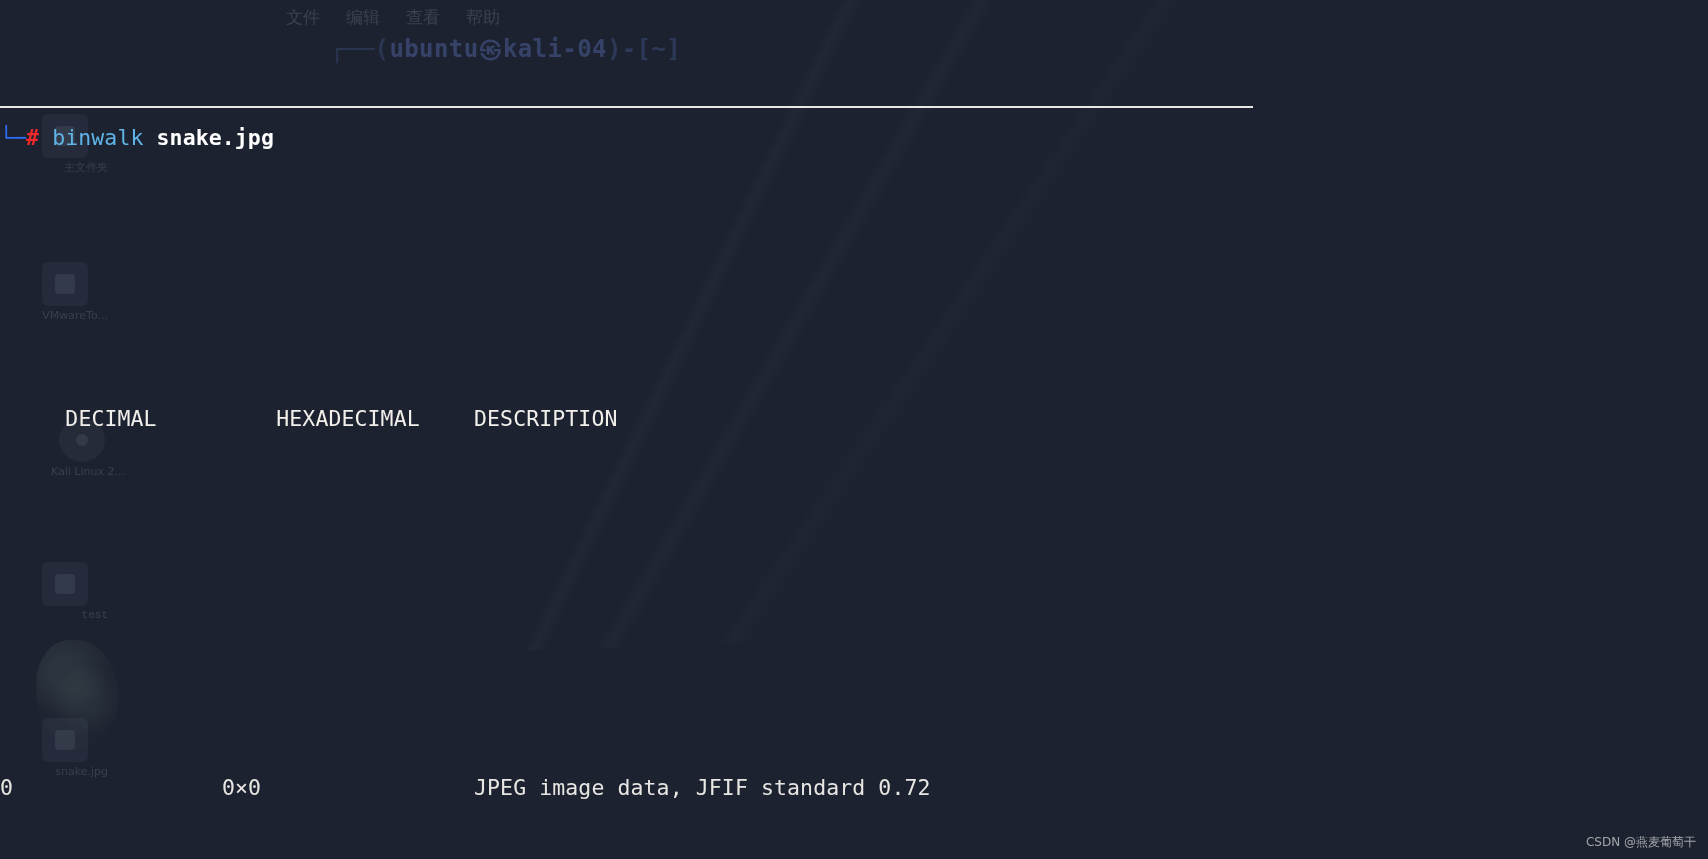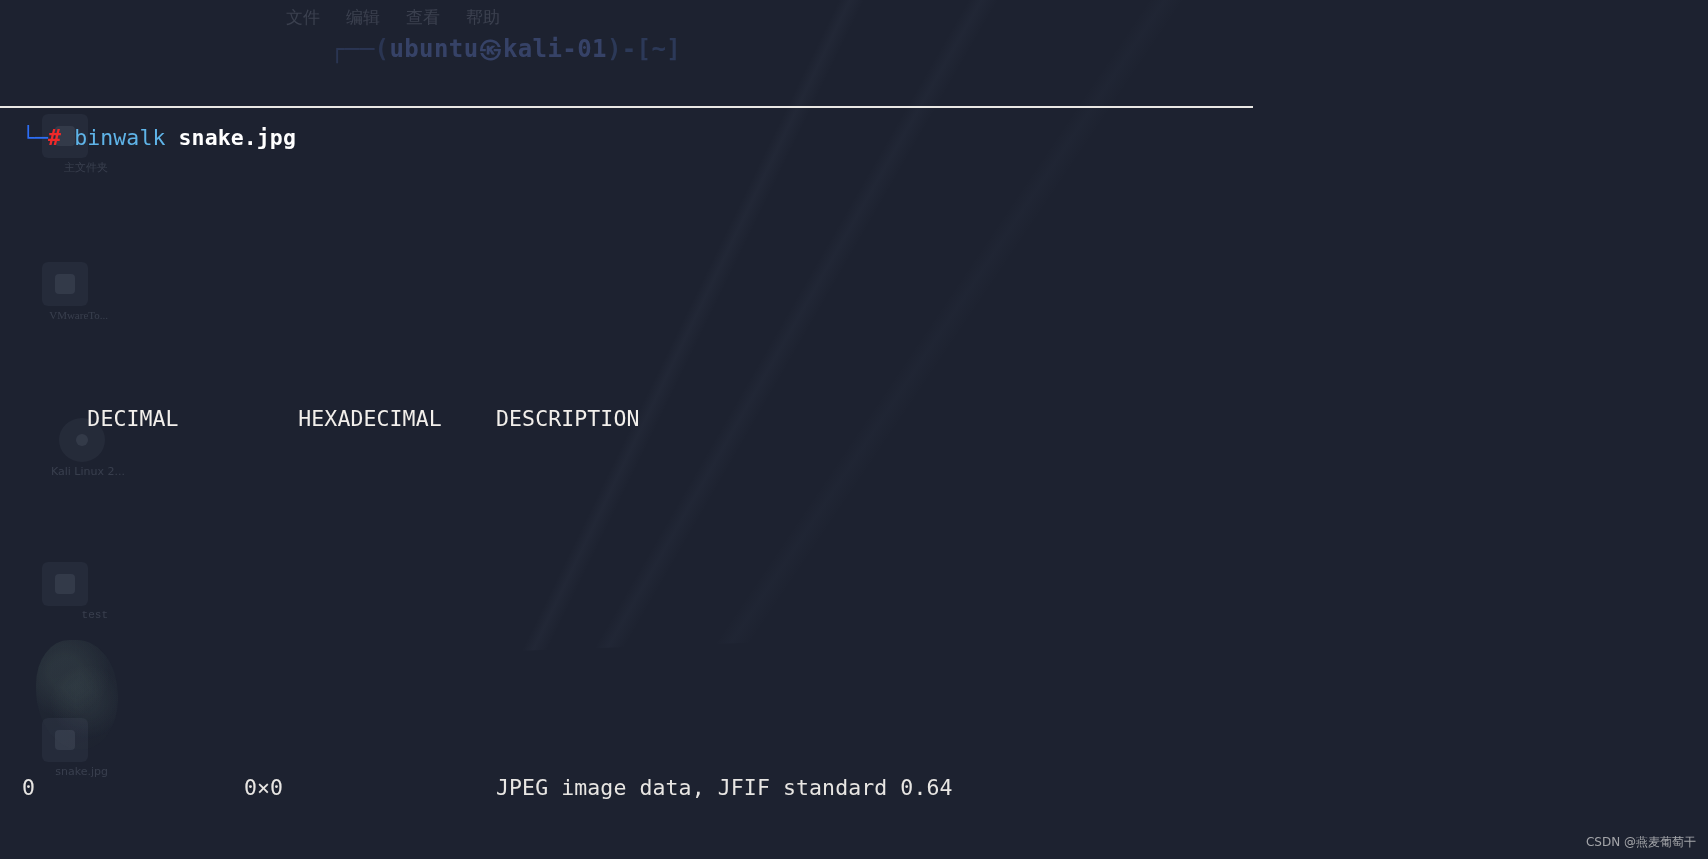--- a/index.html
+++ b/index.html
@@ -113,21 +113,20 @@
   #terminal {
     position: absolute;
     inset: 0;
     z-index: 2;
     padding: 0;
     font-size: 21.5px;
     line-height: 30.8px;
     color: #e8e6e3;
     letter-spacing: 0.1px;
     white-space: pre;
-    margin-left: 22px;
   }
   .line { white-space: pre; height: 30.8px; }
   .spacer-line { height: 30.8px; }
 
   
   .c-blue  { color: #2d6ef5; }
   .c-red   { color: #ef2929; font-weight: bold; }
   .c-white-b { color: #ffffff; font-weight: bold; }
   .c-cyan  { color: #5fb4e8; }
   .c-plain { color: #e8e6e3; }
@@ -168,28 +167,28 @@
   <div class="wallpaper-dragon"></div>
 
   <div class="ghost-menu" style="left:286px;">
     <span>文件</span>
     <span>编辑</span>
     <span>查看</span>
     <span>帮助</span>
   </div>
 
   <div class="ghost-prompt" style="left:330px; top:33px;">
-    <span class="gp-line">┌──(</span><span class="gp-user">ubuntu</span><span class="gp-user">㉿</span><span class="gp-user">kali-01</span><span class="gp-paren">)-[</span><span class="gp-paren">~</span><span class="gp-paren">]</span>
+    <span class="gp-line">┌──(</span><span class="gp-user">ubuntu</span><span class="gp-user">㉿</span><span class="gp-user">kali-04</span><span class="gp-paren">)-[</span><span class="gp-paren">~</span><span class="gp-paren">]</span>
   </div>
 
   <div class="ghost-icon" style="left:22px; top:114px;">
     <span class="glyph"></span>
     <span>主文件夹</span>
   </div>
-  <div class="ghost-icon" style="left:22px; top:262px;font-family:Liberation Serif, serif;">
+  <div class="ghost-icon" style="left:22px; top:262px;">
     <span class="glyph doc"></span>
     <span>VMwareTo...</span>
   </div>
   <div class="ghost-icon disc" style="left:39px; top:418px;">
     <span class="glyph"></span>
     <span>Kali Linux 2...</span>
   </div>
   <div class="ghost-icon" style="left:22px; top:562px;font-family:Liberation Mono, monospace;">
     <span class="glyph"></span>
     <span>test</span>
@@ -209,21 +208,21 @@
 
   <div class="spacer-line"></div>
 
   
   <div class="line"><span class="hdr col-dec">DECIMAL</span><span class="hdr col-hex">HEXADECIMAL</span><span class="hdr">DESCRIPTION</span></div>
 
   <div class="spacer-line"></div>
   <div class="spacer-line"></div>
 
   
-  <div class="line"><span class="col-dec">0</span><span class="col-hex">0×0</span><span>JPEG image data, JFIF standard 0.64</span></div>
+  <div class="line"><span class="col-dec">0</span><span class="col-hex">0×0</span><span>JPEG image data, JFIF standard 0.72</span></div>
 
   
   
   
 
   
   
 
   
   

